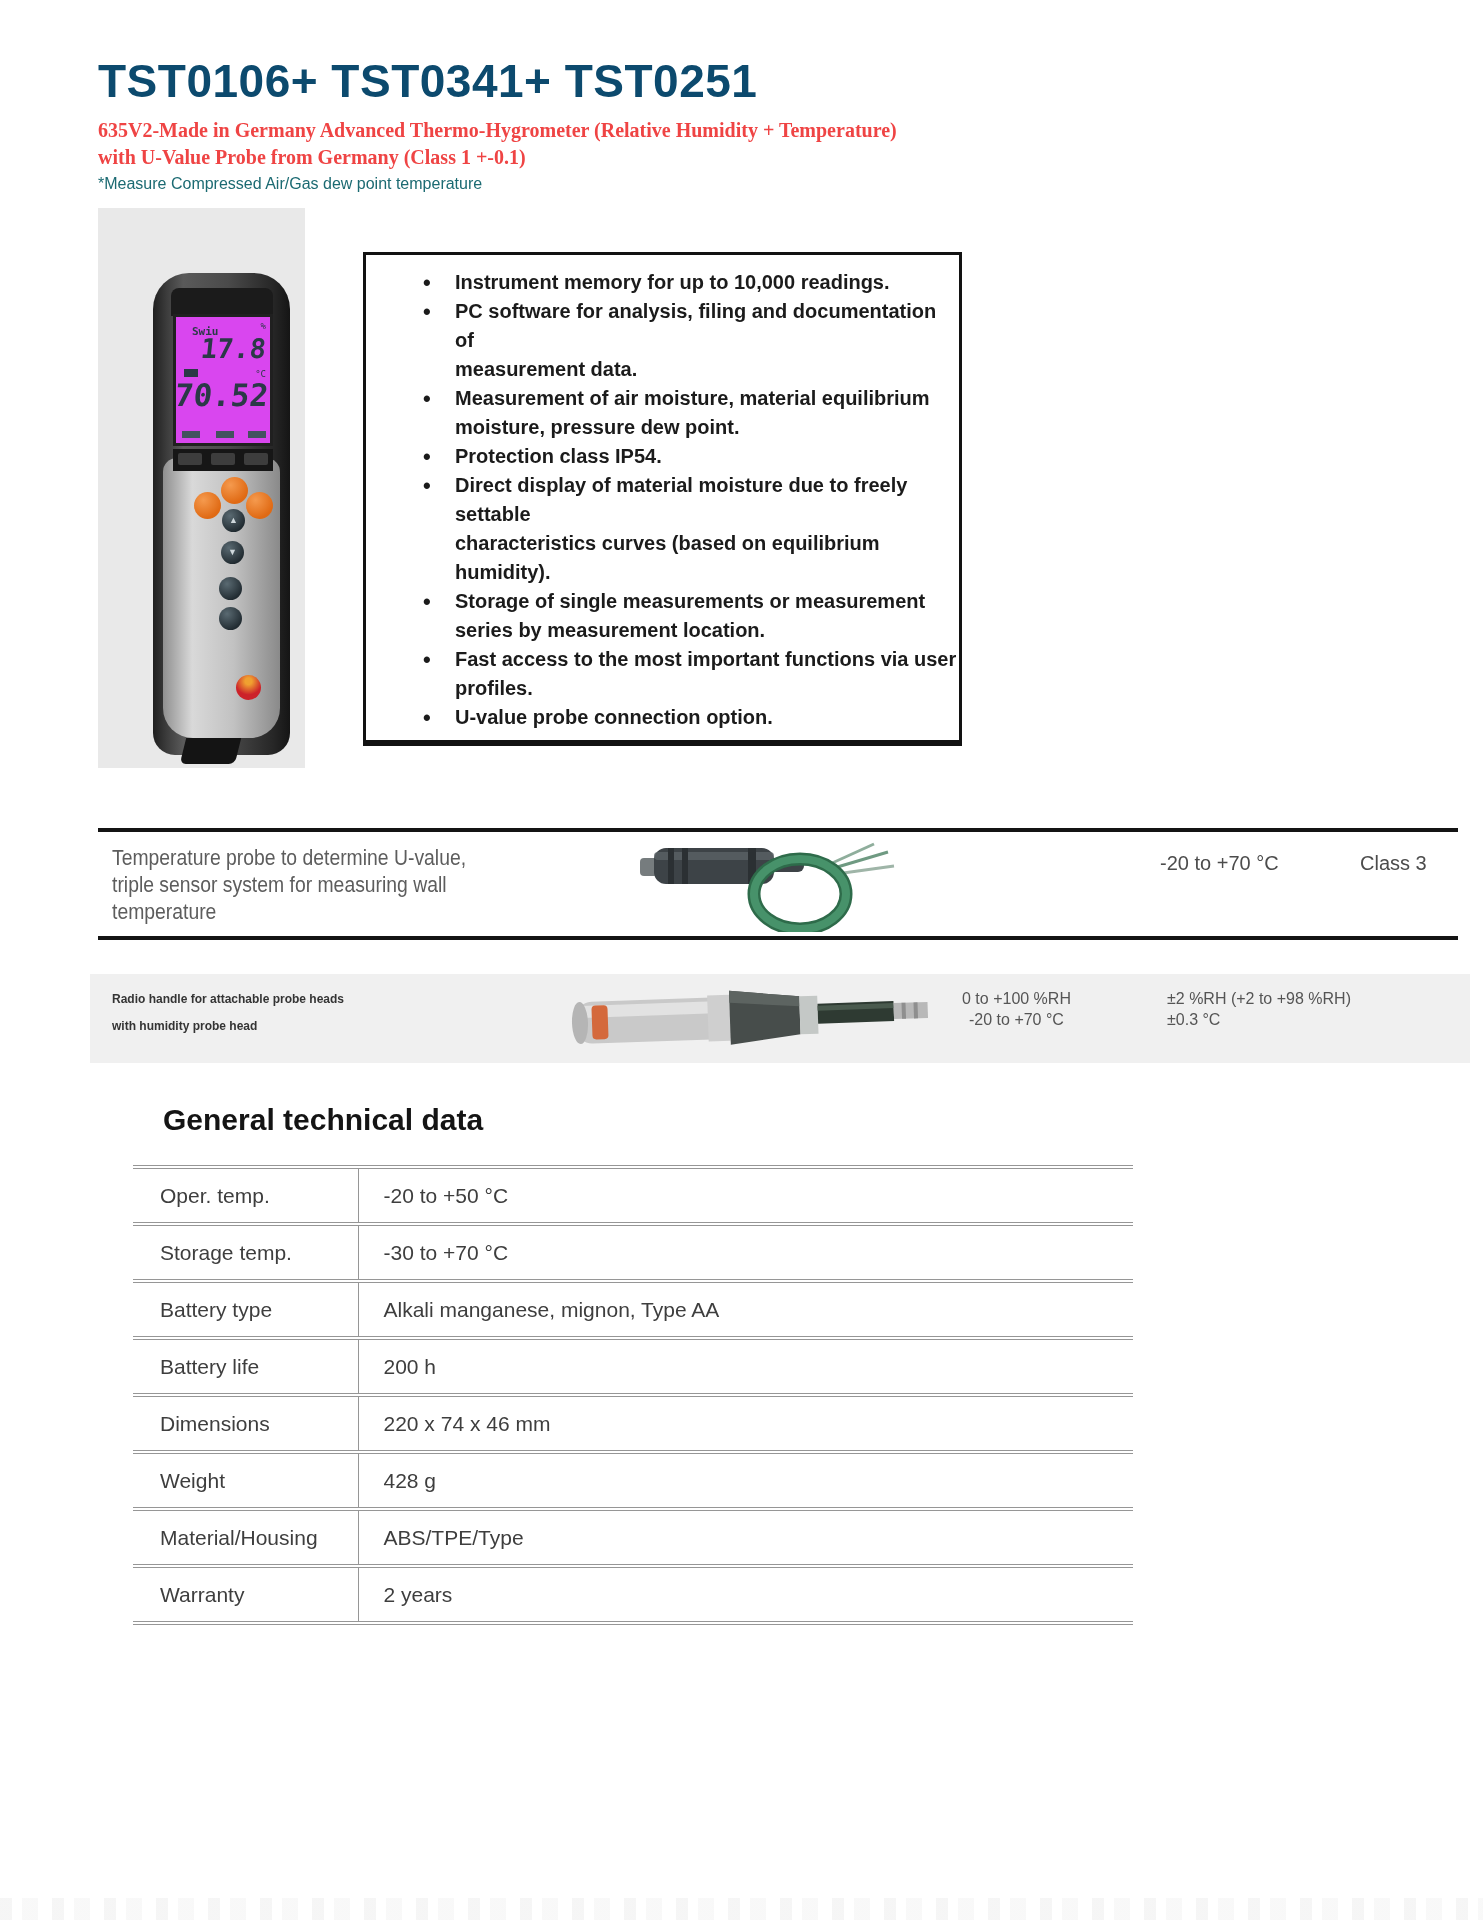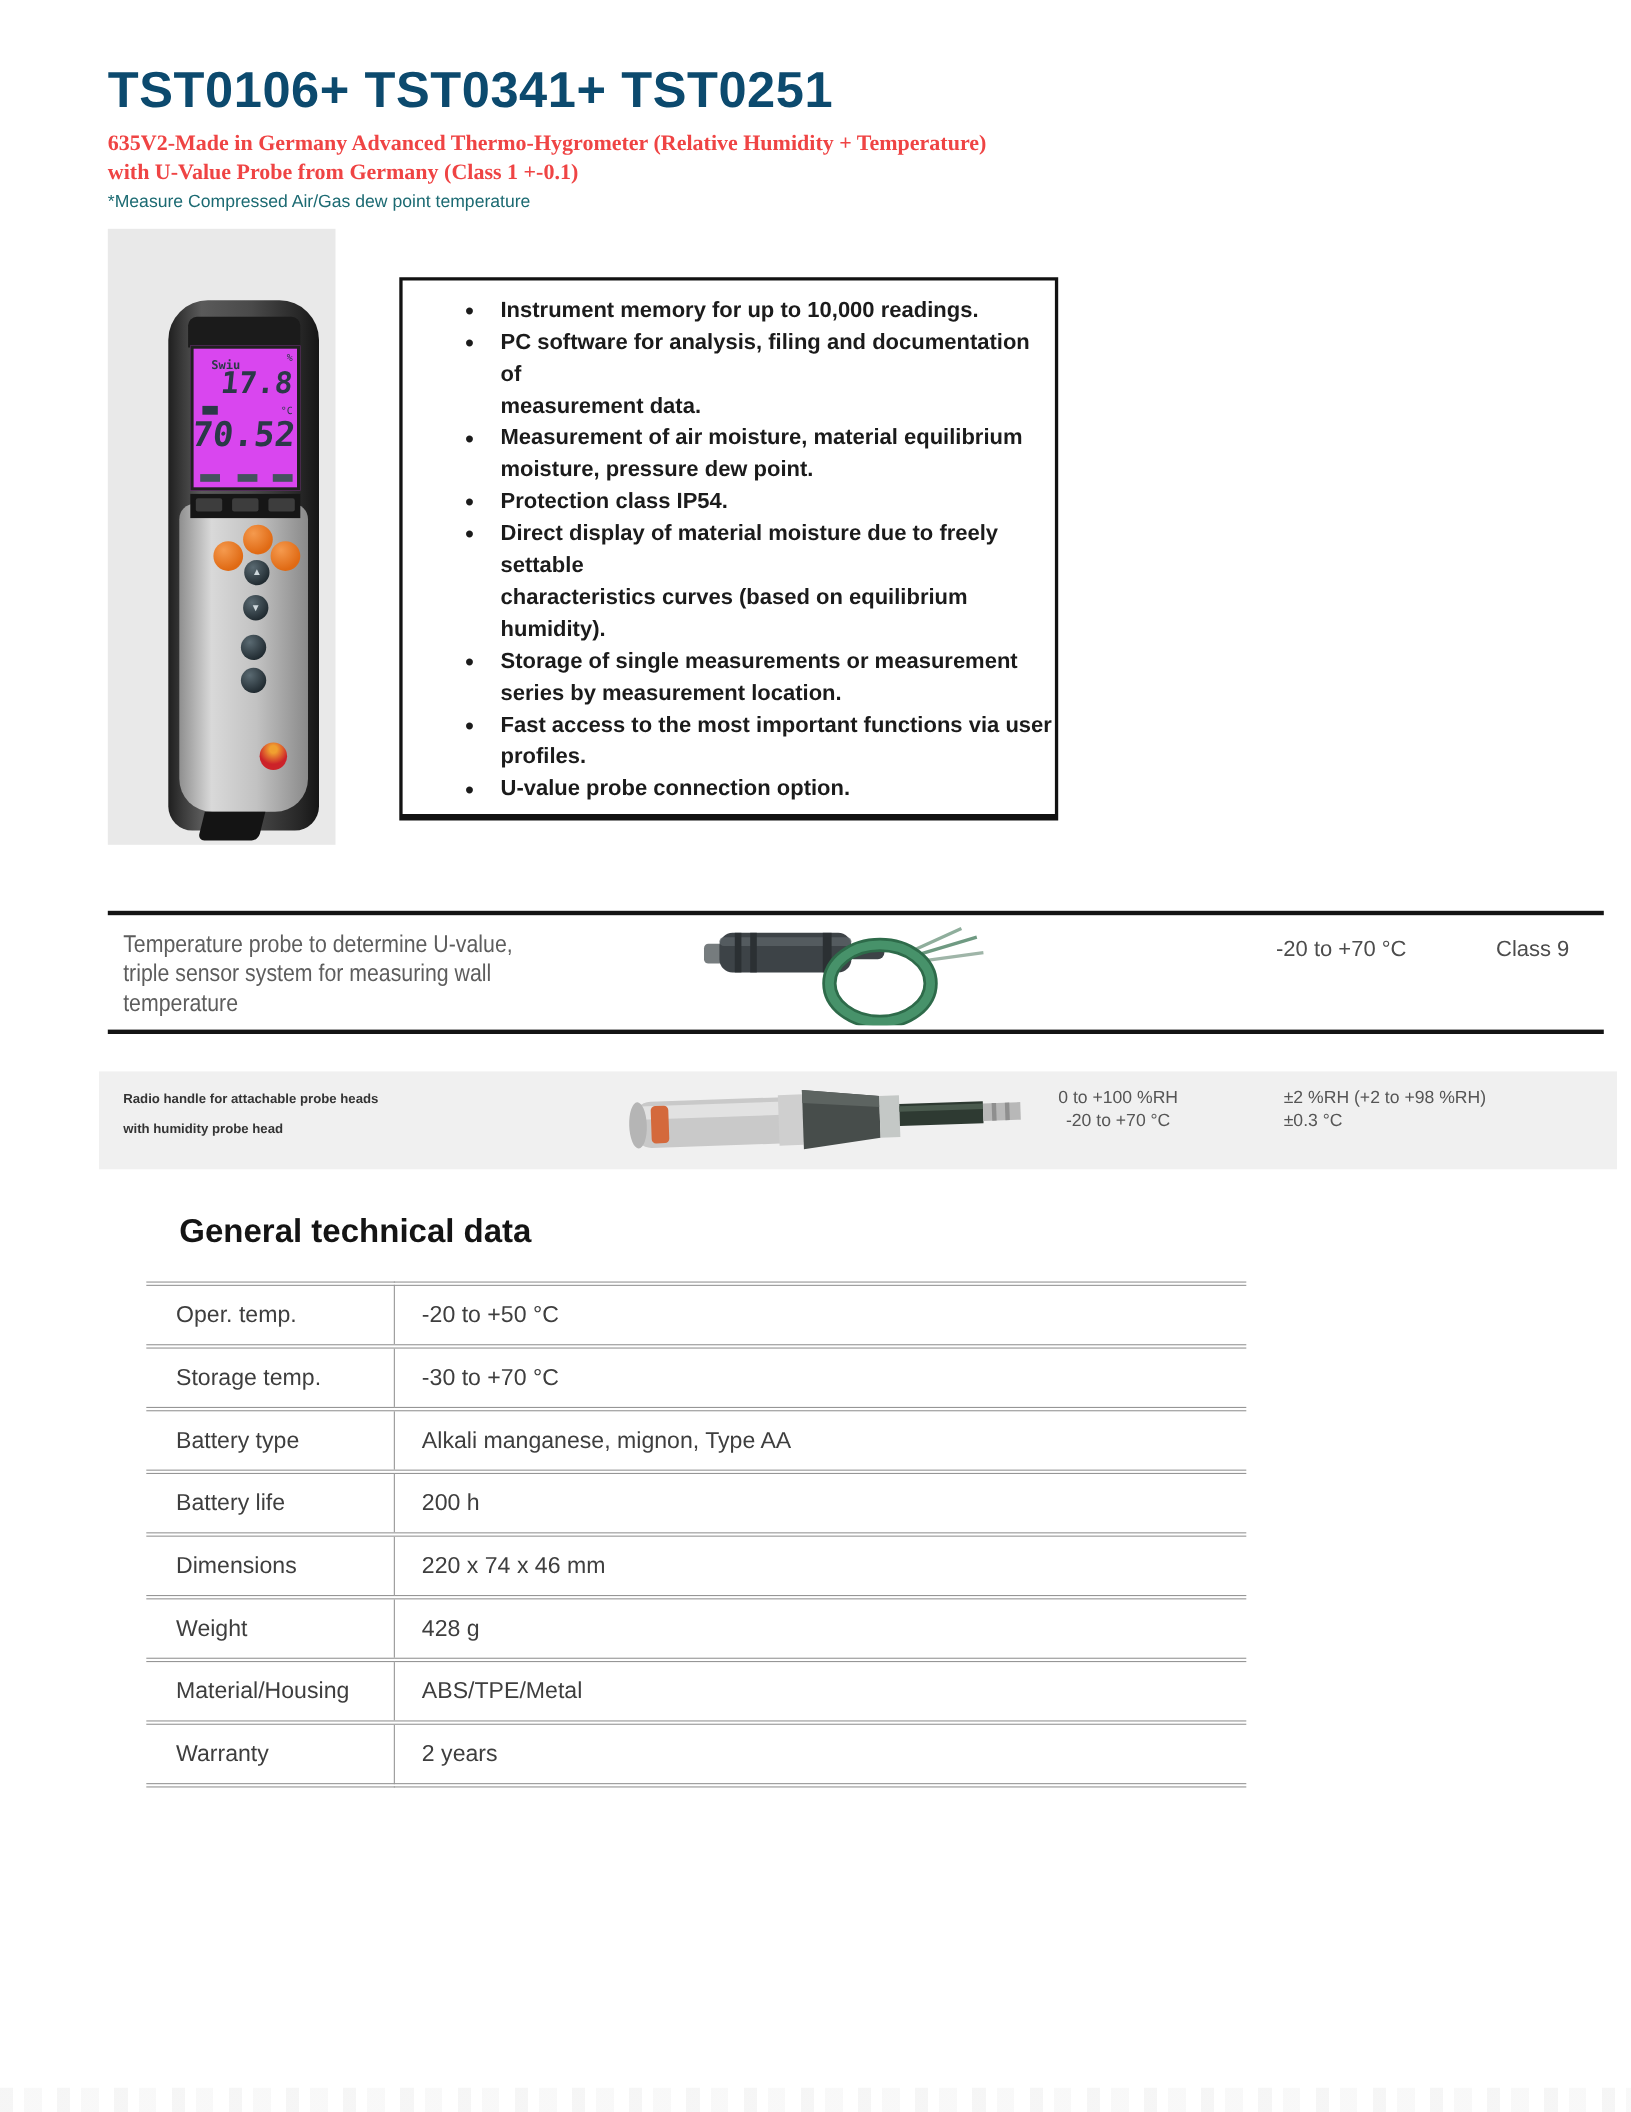--- a/index.html
+++ b/index.html
@@ -159,21 +159,21 @@
       <rect x="150" y="12" width="8" height="36" fill="#2b3033"></rect>
       <rect x="172" y="22" width="34" height="14" rx="6" fill="#3d4347"></rect>
       <path d="M232 28 L276 8" stroke="#8fae9c" stroke-width="3" fill="none"></path>
       <path d="M236 32 L290 16" stroke="#6f9a82" stroke-width="3" fill="none"></path>
       <path d="M238 38 L296 30" stroke="#9fb5a8" stroke-width="3" fill="none"></path>
       <ellipse cx="202" cy="58" rx="46" ry="35" fill="none" stroke="#2e6b4a" stroke-width="13"></ellipse>
       <ellipse cx="202" cy="58" rx="46" ry="35" fill="none" stroke="#47926a" stroke-width="8"></ellipse>
     </svg>
   </div>
   <div class="tprobe-range">-20 to +70 °C</div>
-  <div class="tprobe-class">Class 9</div>
+  <div class="tprobe-class">Class 3</div>
   <div class="rule rule-bottom"></div>
 
   <div class="radio-band"></div>
   <div class="radio-desc">Radio handle for attachable probe heads
 with humidity probe head</div>
   <div class="radio-img">
     <svg width="390" height="84" viewBox="0 0 390 84">
       <rect x="18" y="18" width="166" height="42" rx="16" fill="#c9c9c9"></rect>
       <rect x="18" y="22" width="166" height="12" rx="6" fill="#e2e2e2"></rect>
       <ellipse cx="22" cy="39" rx="8" ry="21" fill="#b5b5b5"></ellipse>
@@ -216,21 +216,21 @@
       <tr>
         <td class="t-label">Dimensions</td>
         <td class="t-value">220 x 74 x 46 mm</td>
       </tr>
       <tr>
         <td class="t-label">Weight</td>
         <td class="t-value">428 g</td>
       </tr>
       <tr>
         <td class="t-label">Material/Housing</td>
-        <td class="t-value">ABS/TPE/Metal</td>
+        <td class="t-value">ABS/TPE/Type</td>
       </tr>
       <tr>
         <td class="t-label">Warranty</td>
         <td class="t-value">2 years</td>
       </tr>
     </tbody>
   </table>
 
   <div class="page-bottom-strip"></div>
 

